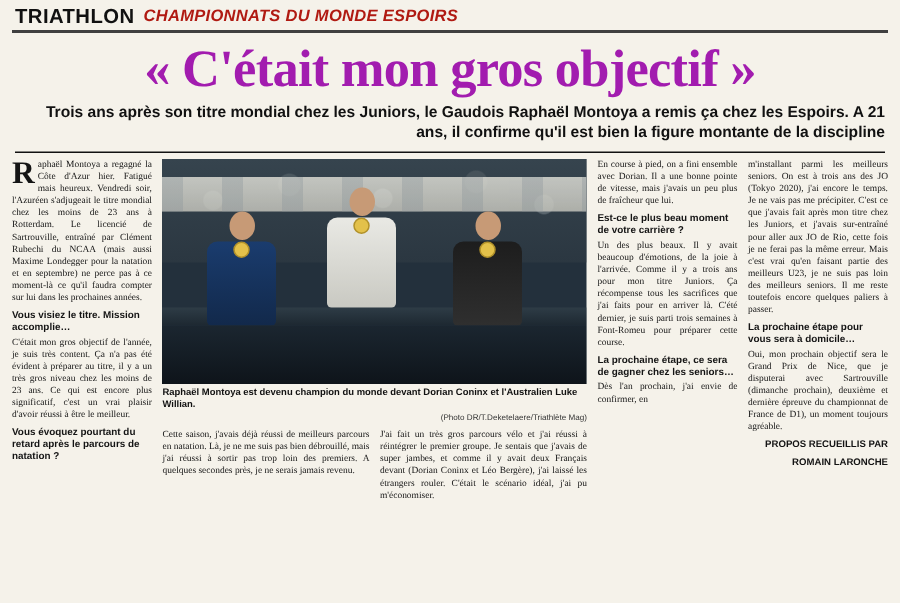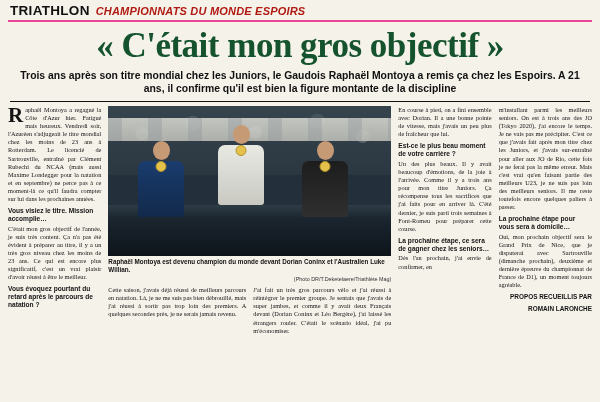--- a/index.html
+++ b/index.html
@@ -16,21 +16,21 @@
     width:600px;height:402px;
     background:#f5f2ea;
     box-sizing:border-box;
     padding:0 8px;
   }
   
   .kicker{
     display:flex;align-items:center;
     gap:6px;
     padding:3px 2px 2px 2px;
-    border-bottom:2px solid #ec4899;
+    border-bottom:2px solid #404040;
   }
   .kicker-main{
     font-family:"Liberation Sans", sans-serif;
     font-weight:bold;
     font-size:13.5px;
     letter-spacing:0.3px;
     color:#111;
   }
   .kicker-sub{
     font-family:"Liberation Sans", sans-serif;
@@ -43,29 +43,29 @@
   }
   
   .headline{
     font-family:"Liberation Serif", serif;
     font-weight:bold;
     font-size:35px;
     line-height:1.05;
     letter-spacing:-0.5px;
     text-align:center;
     margin:6px 0 4px 0;
-    color:#14532d;
+    color:#a21caf;
   }
   
   .standfirst{
     font-family:"Liberation Sans", sans-serif;
     font-size:10.4px;
     line-height:1.32;
     font-weight:bold;
-    text-align:center;
+    text-align:right;
     margin:0 2px 5px 2px;
     color:#111;
   }
   .rule{
     border:0;border-top:1px solid #111;margin:0 2px 4px 2px;
   }
   
   .cols{
     display:flex;
     gap:7px;

